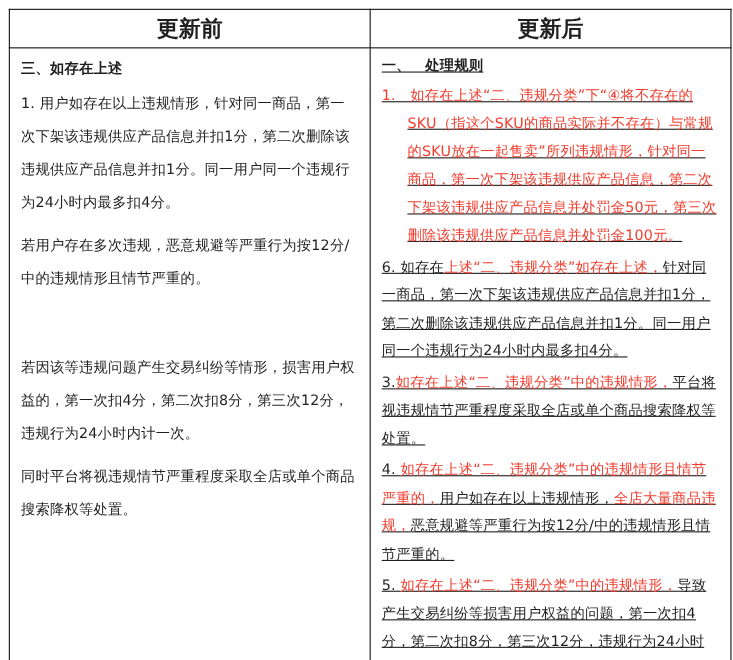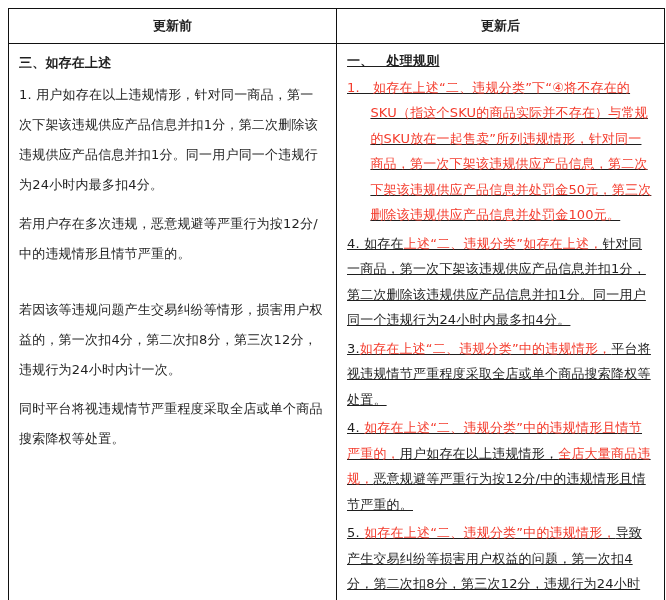--- a/index.html
+++ b/index.html
@@ -21,30 +21,30 @@
     width:650px;height:583px;
     border-collapse:collapse;table-layout:fixed;
   }
   table.cmp th, table.cmp td{
     border:1px solid var(--border);
     vertical-align:top;
     width:325px;
   }
   table.cmp th{
     height:32px;
-    font-size:13px;font-weight:bold;
+    font-size:20px;font-weight:bold;
     text-align:center;vertical-align:middle;
     background:#ffffff;
   }
   td.cell{padding:4px 11px 4px 10px;position:relative;}
   .para{margin:0;font-size:13px;letter-spacing:0.2px;}
   
   .before-col .para{line-height:30px;margin-bottom:9px;}
   .before-col .title{font-weight:bold;margin-bottom:2px;}
-  .before-col .gap-before{margin-top:26px;}
+  .before-col .gap-before{margin-top:51px;}
   
   .after-col .para{line-height:25.5px;margin-bottom:3px;text-decoration:underline;}
   .after-col .title{font-weight:bold;margin-bottom:1px;}
   .after-col .hanging{padding-left:1.8em;text-indent:-1.8em;}
   .red{color:var(--red);}
 </style>
 </head>
 <body>
 
 <div class="page">
@@ -63,21 +63,21 @@
               <p class="para"><span>1. 用户如存在以上违规情形，针对同一商品，第一次下架该违规供应产品信息并扣1分，第二次删除该违规供应产品信息并扣1分。同一用户同一个违规行为24小时内最多扣4分。</span></p>
               <p class="para"><span>若用户存在多次违规，恶意规避等严重行为按12分/中的违规情形且情节严重的。</span></p>
               <p class="para gap-before"><span>若因该等违规问题产生交易纠纷等情形，损害用户权益的，第一次扣4分，第二次扣8分，第三次12分，违规行为24小时内计一次。</span></p>
               <p class="para"><span>同时平台将视违规情节严重程度采取全店或单个商品搜索降权等处置。</span></p>
             </div>
         </td>
         <td class="cell after-col">
           <div id="after-content">
               <p class="para title"><span>一、　处理规则</span></p>
               <p class="para hanging"><span class="red">1.　如存在上述“二、违规分类”下“④将不存在的SKU（指这个SKU的商品实际并不存在）与常规的SKU放在一起售卖”所列违规情形，针对同一商品，第一次下架该违规供应产品信息，第二次下架该违规供应产品信息并处罚金50元，第三次删除该违规供应产品信息并处罚金100元。</span></p>
-              <p class="para"><span>4. 如存在</span><span class="red">上述“二、违规分类”如存在上述，</span><span>针对同一商品，第一次下架该违规供应产品信息并扣1分，第二次删除该违规供应产品信息并扣1分。同一用户同一个违规行为24小时内最多扣4分。</span></p>
+              <p class="para"><span>6. 如存在</span><span class="red">上述“二、违规分类”如存在上述，</span><span>针对同一商品，第一次下架该违规供应产品信息并扣1分，第二次删除该违规供应产品信息并扣1分。同一用户同一个违规行为24小时内最多扣4分。</span></p>
               <p class="para"><span>3.</span><span class="red">如存在上述“二、违规分类”中的违规情形，</span><span>平台将视违规情节严重程度采取全店或单个商品搜索降权等处置。</span></p>
               <p class="para"><span>4. </span><span class="red">如存在上述“二、违规分类”中的违规情形且情节严重的，</span><span>用户如存在以上违规情形，</span><span class="red">全店大量商品违规，</span><span>恶意规避等严重行为按12分/中的违规情形且情节严重的。</span></p>
               <p class="para"><span>5. </span><span class="red">如存在上述“二、违规分类”中的违规情形，</span><span>导致产生交易纠纷等损害用户权益的问题，第一次扣4分，第二次扣8分，第三次12分，违规行为24小时内计一次。</span></p>
             </div>
 
         </td>
       </tr>
     </tbody>
   </table>
 </div>

